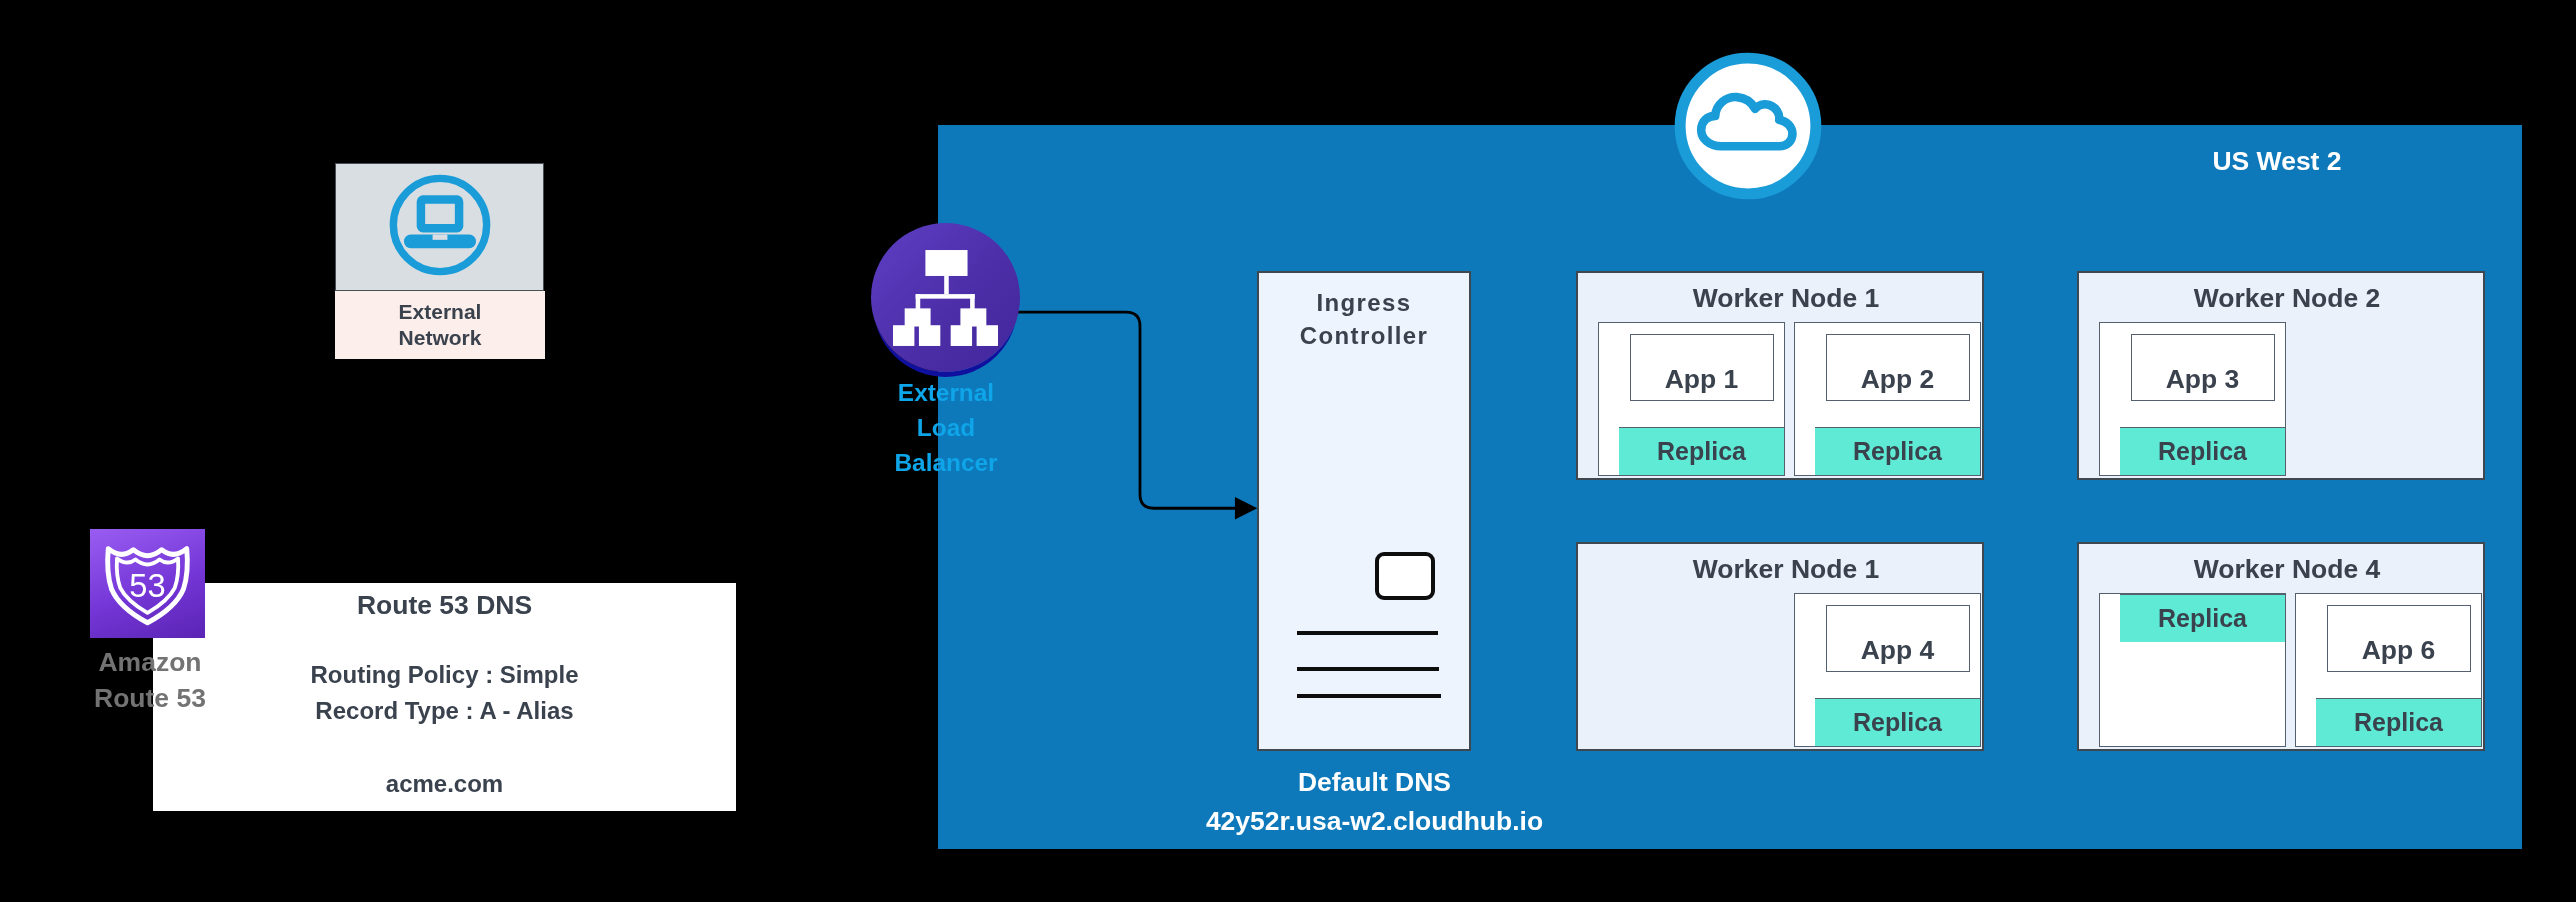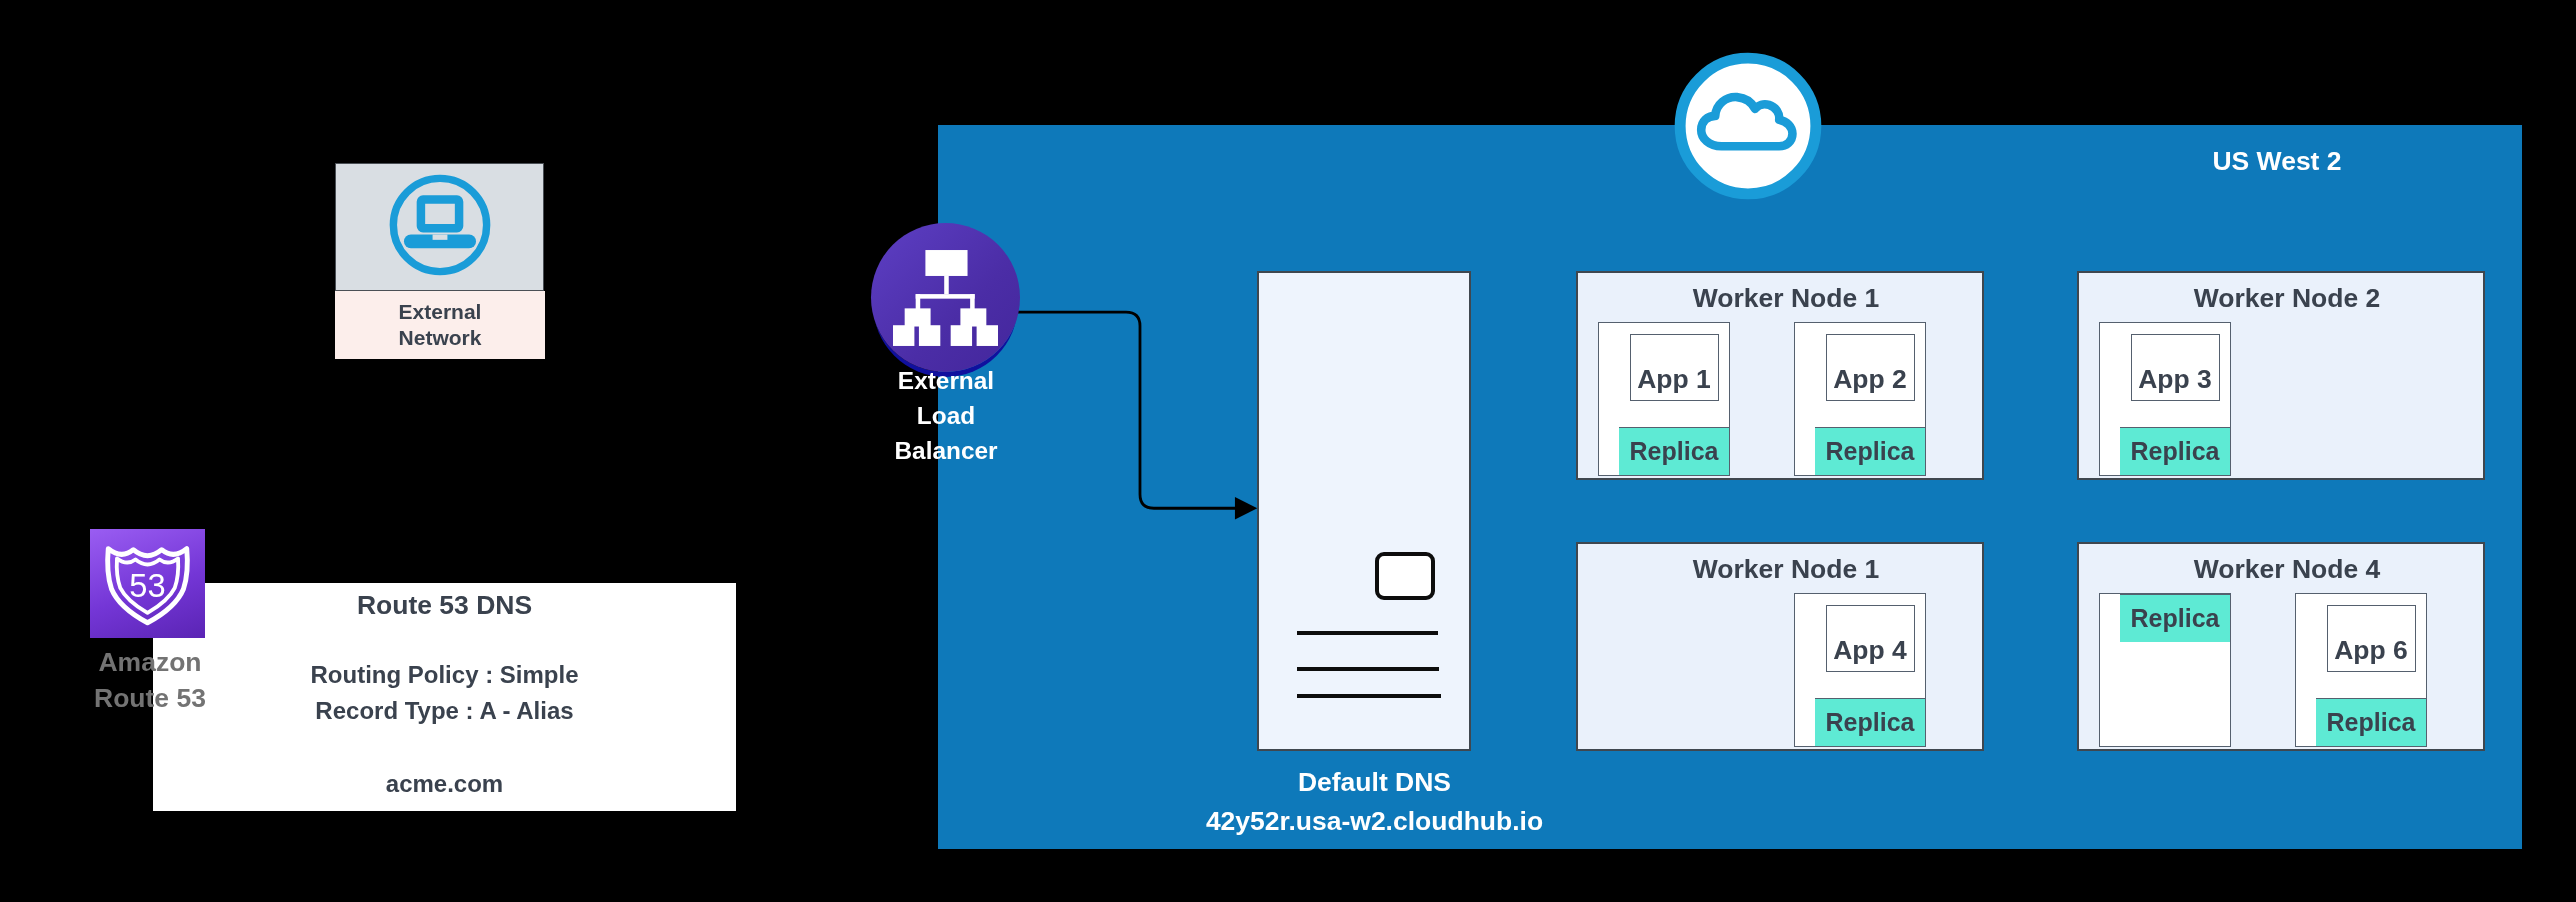--- a/index.html
+++ b/index.html
@@ -34,21 +34,21 @@
   .r53-title{top:8.4px;font-size:26.5px;}
   .r53-routing{top:77px;font-size:24px;}
   .r53-record{top:113px;font-size:24px;}
   .r53-domain{top:186px;font-size:24px;}
 
   
   .lb-circle{left:871px;top:223px;width:149px;height:149px;border-radius:50%;
     background:linear-gradient(135deg,#5d3fc4 0%,#4b2da6 60%,#43269c 100%);
     box-shadow:0 7px 0 -2.1px #10109e;z-index:6;}
   .lb-icon{position:absolute;left:22.4px;top:26.5px;}
-  .lb-label{left:876px;top:363px;width:140px;font-size:24.4px;line-height:35px;z-index:6;color:#ffffff;}
+  .lb-label{left:876px;top:375px;width:140px;font-size:24.4px;line-height:35px;z-index:6;color:#0ea5e9;}
 
   
   .ingress{left:1257px;top:271px;width:210px;height:476px;background:#eef4fd;border:2.1px solid #3f474f;z-index:4;}
   .ingress-title{position:absolute;left:0;right:0;top:12.6px;text-align:center;
     font-size:24px;line-height:33px;letter-spacing:1.4px;}
   .ingress-pod{position:absolute;left:116px;top:279px;width:52px;height:40px;background:#ffffff;
     border:4.2px solid #0d0d0d;border-radius:9px;}
   .rule{position:absolute;left:38px;height:4.2px;background:#0d0d0d;}
   .rule1{top:358px;width:141px;}
   .rule2{top:394px;width:142px;}
@@ -57,21 +57,21 @@
   
   .dns-label{left:1130px;top:763px;width:489px;color:#ffffff;font-size:26.5px;line-height:39px;z-index:5;}
 
   
   .wnode{width:404px;height:205px;background:#eaf1fb;border:2.1px solid #3f474f;z-index:4;}
   .wn1{left:1576px;top:271px;}
   .wn2{left:2077px;top:271px;}
   .wn3{left:1576px;top:542px;}
   .wn4{left:2077px;top:542px;}
   .wnode-title{position:absolute;left:12px;right:0;top:9.8px;text-align:center;font-size:26.5px;}
-  .pod{position:absolute;top:49px;width:132px;height:154px;background:#ffffff;
+  .pod{position:absolute;top:49px;width:187px;height:154px;background:#ffffff;
     border:1.4px solid #55606e;display:flex;flex-direction:column;box-sizing:border-box;padding-left:20px;}
   .pod.slot1{left:20px;}
   .pod.slot2{left:216px;}
   .app-wrap{flex:1;position:relative;}
   .app-box{position:absolute;left:10.5px;right:10.5px;top:11.2px;height:67px;border:1.4px solid #55606e;
     display:flex;align-items:flex-end;justify-content:center;padding-bottom:5.6px;box-sizing:border-box;}
   .app-box span{font-size:26.5px;}
   .replica{height:47px;background:#5eead4;border-top:1.4px solid #55606e;
     display:flex;align-items:center;justify-content:center;font-size:25px;text-align:center;}
 
@@ -148,20 +148,21 @@
         <rect x="0" y="116" width="33" height="32"></rect>
         <rect x="40" y="116" width="33" height="32"></rect>
         <rect x="89" y="116" width="33" height="32"></rect>
         <rect x="129" y="116" width="33" height="32"></rect>
       </svg>
     </div>
   </div>
   <div class="abs lb-label ctr">External Load Balancer</div>
 
   <div class="abs ingress">
+    <div class="ingress-title">Ingress Controller</div>
     <div class="ingress-pod"></div>
     <div class="rule rule1"></div>
     <div class="rule rule2"></div>
     <div class="rule rule3"></div>
   </div>
 
   <div class="abs dns-label ctr">
     <div>Default DNS</div>
     <div>42y52r.usa-w2.cloudhub.io</div>
   </div>

